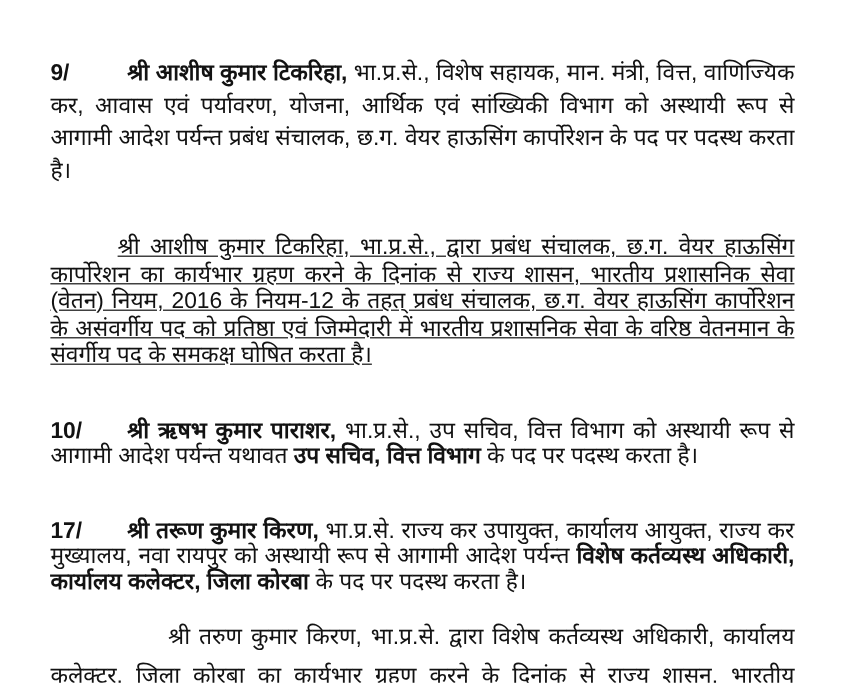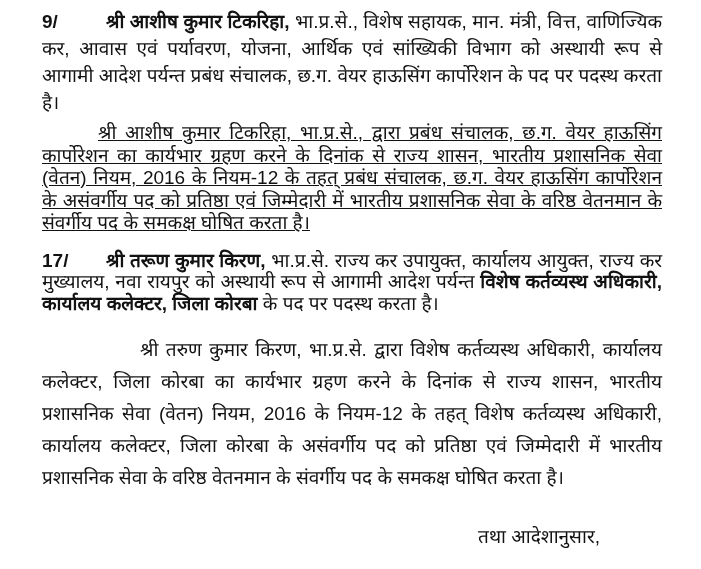--- a/index.html
+++ b/index.html
@@ -15,20 +15,21 @@
   }
   .doc {
     position: absolute;
     left: 42px;
     top: 8px;
     width: 620px;
   }
   .para {
     font-size: 19px;
     text-align: justify;
+    margin-top: 40px;
   }
   .bold { font-weight: bold; }
   .p-first {
     line-height: 27px;
     margin-bottom: 6px;
   }
   .p-cont-1 {
     line-height: 22.5px;
     text-indent: 56px;
     margin-bottom: 15px;
@@ -60,20 +61,21 @@
 </style>
 </head>
 <body>
 
 <div class="doc">
 
   <p class="para p-first"><span class="pnum">9/</span><span><span class="bold">श्री आशीष कुमार टिकरिहा, </span><span>भा.प्र.से., विशेष सहायक, मान. मंत्री, वित्त, वाणिज्यिक कर, आवास एवं पर्यावरण, योजना, आर्थिक एवं सांख्यिकी विभाग को अस्थायी रूप से आगामी आदेश पर्यन्त प्रबंध संचालक, छ.ग. वेयर हाऊसिंग कार्पोरेशन के पद पर पदस्थ करता है।</span></span></p>
 
   <p class="para p-cont-1"><span><span>श्री आशीष कुमार टिकरिहा, भा.प्र.से., द्वारा प्रबंध संचालक, छ.ग. वेयर हाऊसिंग कार्पोरेशन का कार्यभार ग्रहण करने के दिनांक से राज्य शासन, भारतीय प्रशासनिक सेवा (वेतन) नियम, 2016 के नियम-12 के तहत् प्रबंध संचालक, छ.ग. वेयर हाऊसिंग कार्पोरेशन के असंवर्गीय पद को प्रतिष्ठा एवं जिम्मेदारी में भारतीय प्रशासनिक सेवा के वरिष्ठ वेतनमान के संवर्गीय पद के समकक्ष घोषित करता है।</span></span></p>
 
+  <p class="para p-item"><span class="pnum">10/</span><span><span class="bold">श्री ऋषभ कुमार पाराशर, </span><span>भा.प्र.से., उप सचिव, वित्त विभाग को अस्थायी रूप से आगामी आदेश पर्यन्त यथावत </span><span class="bold">उप सचिव, वित्त विभाग </span><span>के पद पर पदस्थ करता है।</span></span></p>
 
   <p class="para p-item"><span class="pnum">17/</span><span><span class="bold">श्री तरूण कुमार किरण, </span><span>भा.प्र.से. राज्य कर उपायुक्त, कार्यालय आयुक्त, राज्य कर मुख्यालय, नवा रायपुर को अस्थायी रूप से आगामी आदेश पर्यन्त </span><span class="bold">विशेष कर्तव्यस्थ अधिकारी, कार्यालय कलेक्टर, जिला  कोरबा </span><span>के पद पर पदस्थ करता है।</span></span></p>
 
   <p class="para p-cont-2"><span><span>श्री तरुण कुमार किरण, भा.प्र.से. द्वारा विशेष कर्तव्यस्थ अधिकारी, कार्यालय कलेक्टर, जिला  कोरबा का कार्यभार ग्रहण करने के दिनांक से राज्य शासन, भारतीय प्रशासनिक सेवा (वेतन) नियम, 2016 के नियम-12 के तहत् विशेष कर्तव्यस्थ अधिकारी, कार्यालय कलेक्टर, जिला  कोरबा के असंवर्गीय पद को प्रतिष्ठा एवं जिम्मेदारी में भारतीय प्रशासनिक सेवा के वरिष्ठ वेतनमान के संवर्गीय पद के समकक्ष घोषित करता है।</span></span></p>
 
   <div class="closing">
     <div>तथा आदेशानुसार,</div>
   </div>
 
 </div>

